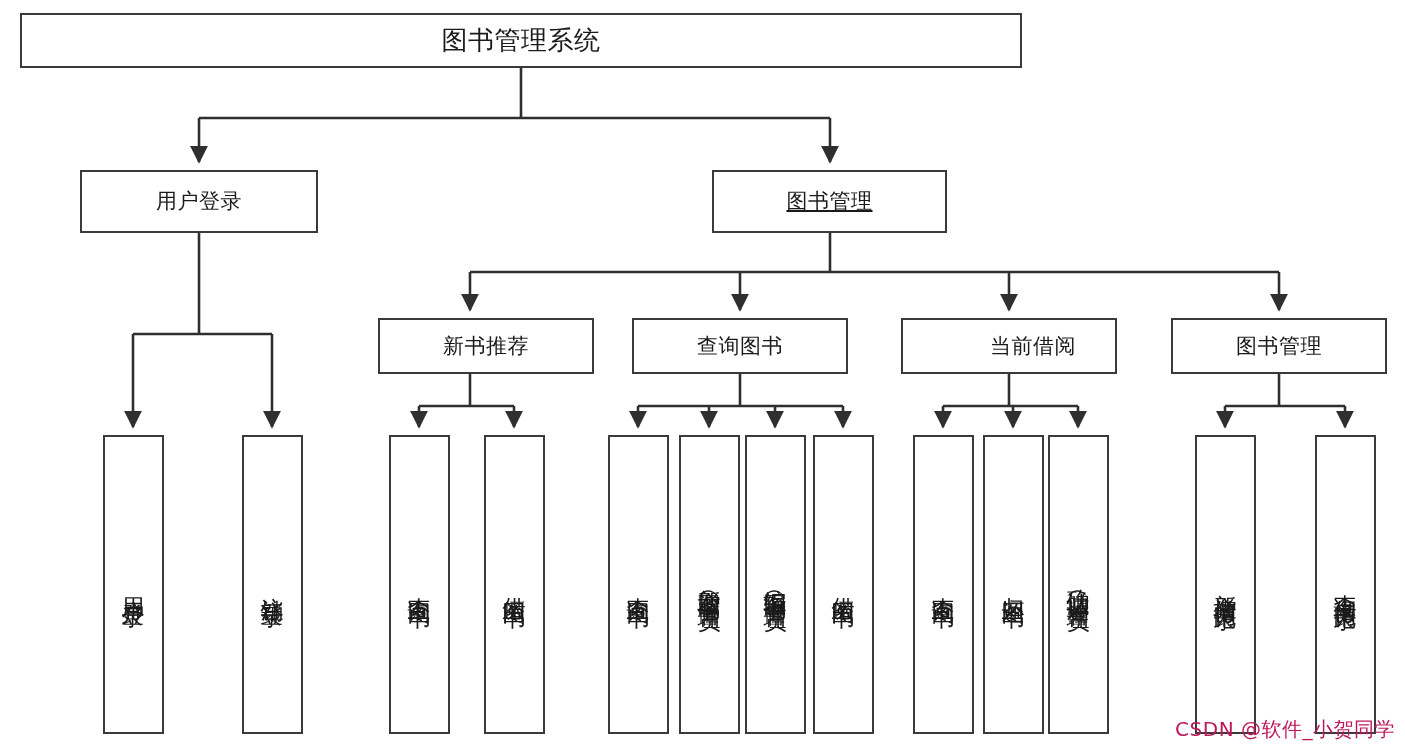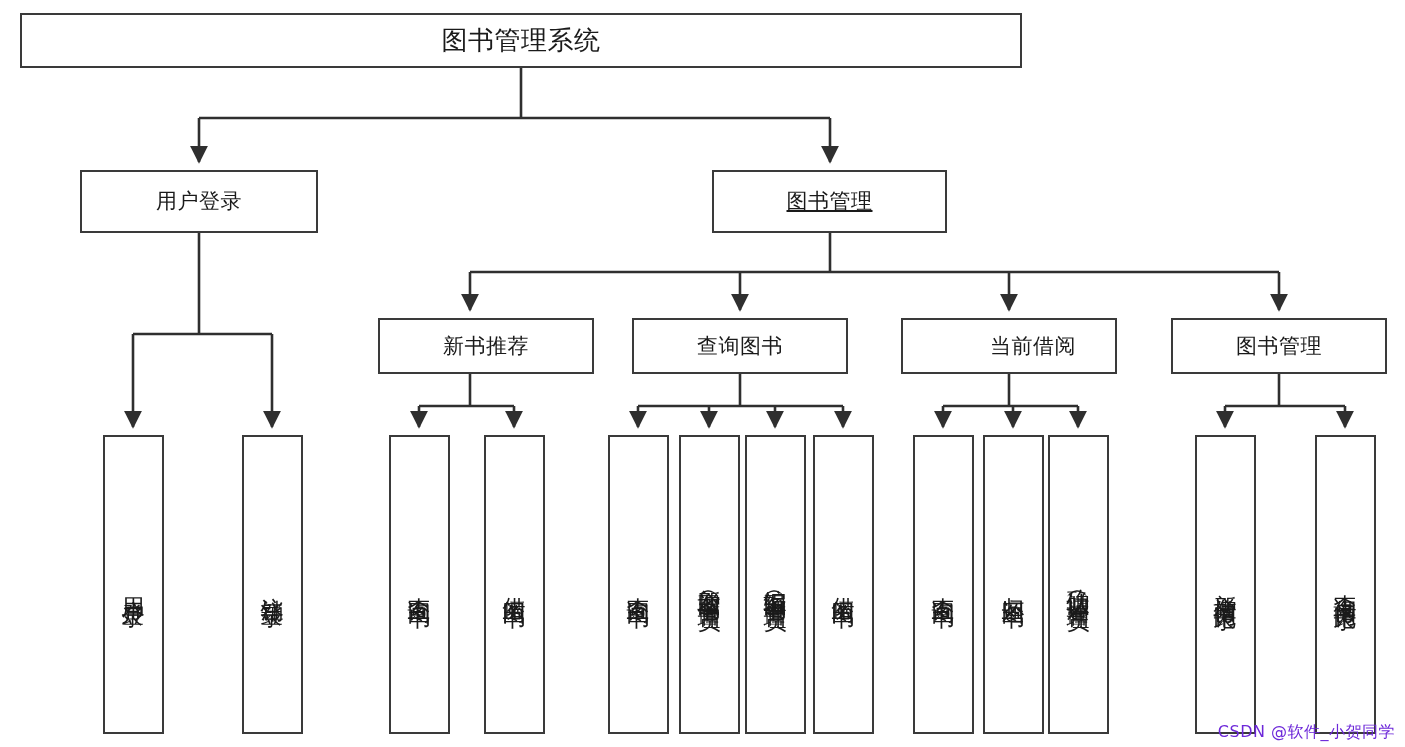--- a/index.html
+++ b/index.html
@@ -50,22 +50,22 @@
     text-orientation: upright;
     font-size: 23px;
     line-height: 1.05;
     letter-spacing: 3px;
   }
   .node.root .label { font-size: 26px; }
   #watermark {
     position: absolute;
     right: 10px;
     bottom: 4px;
-    font-size: 16px;
-    color: #6d28d9;
+    font-size: 20px;
+    color: #be185d;
     letter-spacing: 0.5px;
     white-space: nowrap;
     font-family: "DejaVu Sans", "Liberation Sans", sans-serif;
   }
 </style>
 </head>
 <body>
 
 <div id="canvas">
 

